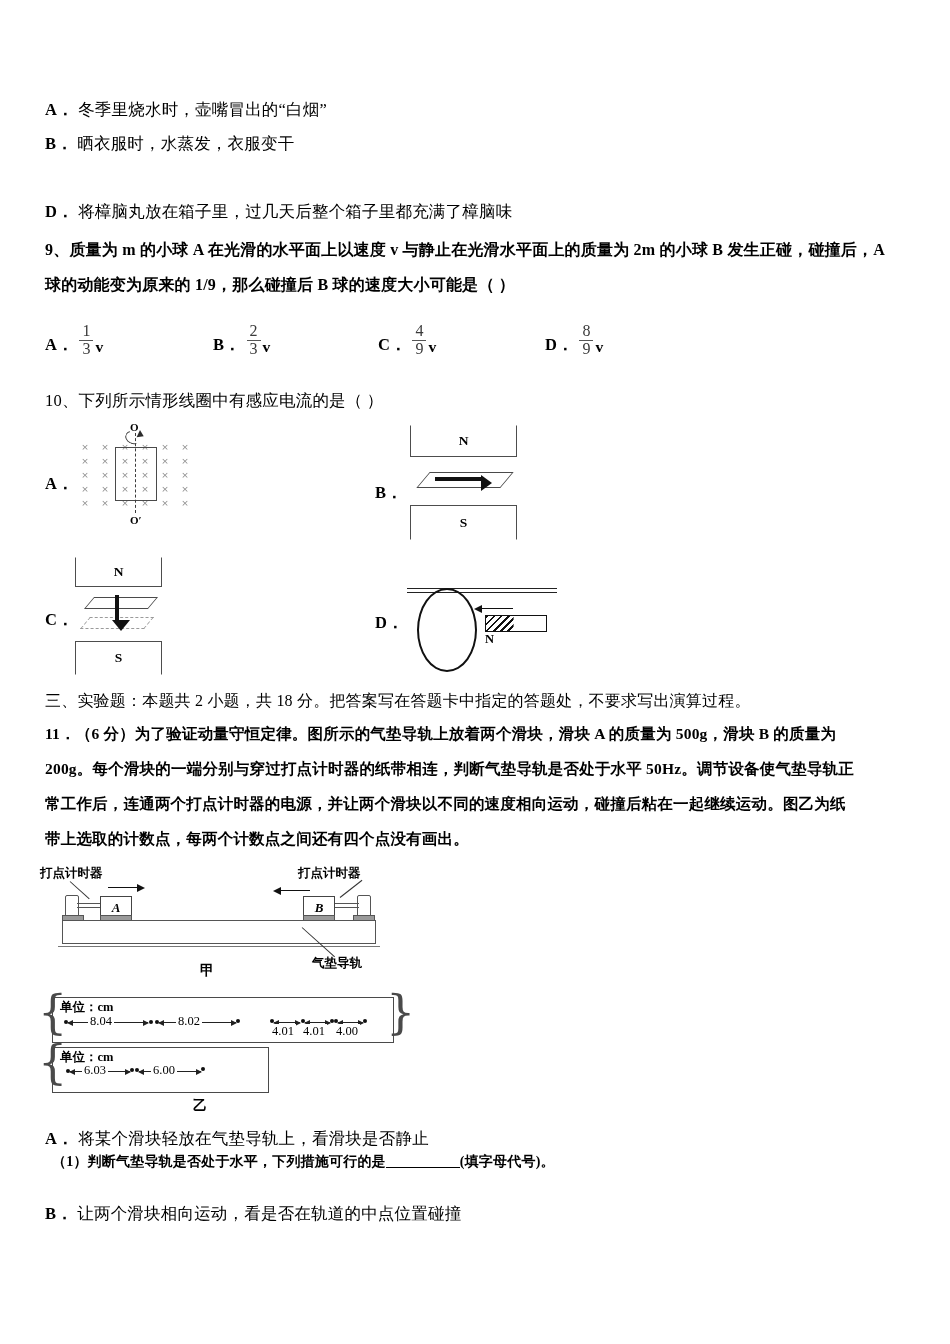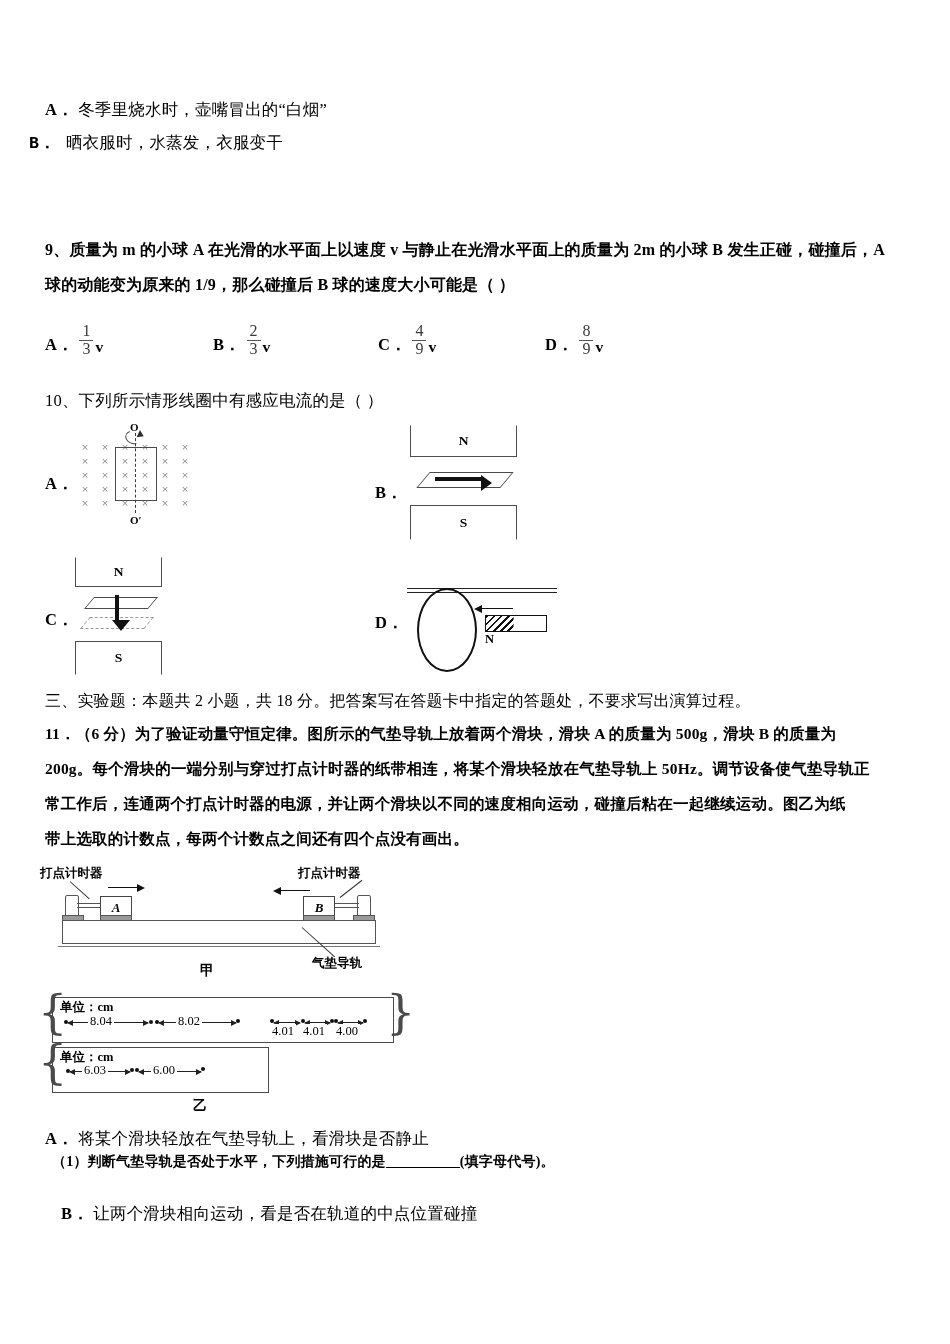--- a/index.html
+++ b/index.html
@@ -333,23 +333,27 @@
 </style>
 </head>
 <body>
 
 <div class="page">
 
   <div class="txt" style="left:45px; top:100px;">
     <span class="opt-letter">A．</span>
     <span>冬季里烧水时，壶嘴冒出的“白烟”</span>
   </div>
-  <div class="txt" style="left:29px; top:134px;font-family:Liberation Mono, monospace;">
+  <div class="txt" style="left:45px; top:134px;">
     <span class="opt-letter">B．</span>
     <span>晒衣服时，水蒸发，衣服变干</span>
+  </div>
+  <div class="txt" style="left:45px; top:202px;">
+    <span class="opt-letter">D．</span>
+    <span>将樟脑丸放在箱子里，过几天后整个箱子里都充满了樟脑味</span>
   </div>
 
   <div class="txt bold" style="left:45px; top:240px; font-size:16px;">9、质量为 m 的小球 A 在光滑的水平面上以速度 v 与静止在光滑水平面上的质量为 2m 的小球 B 发生正碰，碰撞后，A</div>
   <div class="txt bold" style="left:45px; top:275px; font-size:16px;">球的动能变为原来的 1/9，那么碰撞后 B 球的速度大小可能是（ ）</div>
 
   <div class="frac-row">
     <div class="frac-opt" style="left:0px; top:18px;">
       <span class="lab">A．</span>
       <span class="frac">
         <span class="num">1</span>
@@ -454,21 +458,21 @@
     <div class="wireD" style="left:32px; top:18px; width:150px;"></div>
     <div class="loopD" style="left:42px; top:18px; width:56px; height:80px;"></div>
     <div class="magnetD" style="left:110px; top:45px; width:60px; height:15px;"></div>
     <div class="arrow-h left" style="left:106px; top:38px; width:32px;"></div>
     <div class="fig-label" style="left:110px; top:62px;">N</div>
   </div>
 
   <div class="txt" style="left:45px; top:691px; font-size:16px;">三、实验题：本题共 2 小题，共 18 分。把答案写在答题卡中指定的答题处，不要求写出演算过程。</div>
 
   <div class="txt bold" style="left:45px; top:725px; font-size:15.5px;">11．（6 分）为了验证动量守恒定律。图所示的气垫导轨上放着两个滑块，滑块 A 的质量为 500g，滑块 B 的质量为</div>
-  <div class="txt bold" style="left:45px; top:760px; font-size:15.5px;">200g。每个滑块的一端分别与穿过打点计时器的纸带相连，将某个滑块轻放在气垫导轨上 50Hz。调节设备使气垫导轨正</div>
+  <div class="txt bold" style="left:45px; top:760px; font-size:15.5px;">200g。每个滑块的一端分别与穿过打点计时器的纸带相连，判断气垫导轨是否处于水平 50Hz。调节设备使气垫导轨正</div>
   <div class="txt bold" style="left:45px; top:795px; font-size:15.5px;">常工作后，连通两个打点计时器的电源，并让两个滑块以不同的速度相向运动，碰撞后粘在一起继续运动。图乙为纸</div>
   <div class="txt bold" style="left:45px; top:830px; font-size:15.5px;">带上选取的计数点，每两个计数点之间还有四个点没有画出。</div>
 
   <div class="figbox" style="left:40px; top:865px; width:430px; height:125px;">
 
     <div class="fig-label" style="left:0px; top:0px;">打点计时器</div>
     <div class="fig-label" style="left:258px; top:0px;">打点计时器</div>
 
     <div class="leader" style="left:30px; top:16px; width:26px; transform:rotate(42deg);"></div>
     <div class="leader" style="left:300px; top:32px; width:28px; transform:rotate(-38deg);"></div>
@@ -552,18 +556,18 @@
   </div>
 
   <div class="txt bold" style="left:52px; top:1131px; font-size:14px;margin-top:23px;">
     <span>（1）判断气垫导轨是否处于水平，下列措施可行的是</span><span class="blank-line"></span><span>(填字母代号)。</span>
   </div>
 
   <div class="txt" style="left:45px; top:1129px;">
     <span class="opt-letter">A．</span>
     <span>将某个滑块轻放在气垫导轨上，看滑块是否静止</span>
   </div>
-  <div class="txt" style="left:61px; top:1204px;">
+  <div class="txt" style="left:45px; top:1204px;">
     <span class="opt-letter">B．</span>
     <span>让两个滑块相向运动，看是否在轨道的中点位置碰撞</span>
   </div>
 
 </div>
 
 </body></html>

